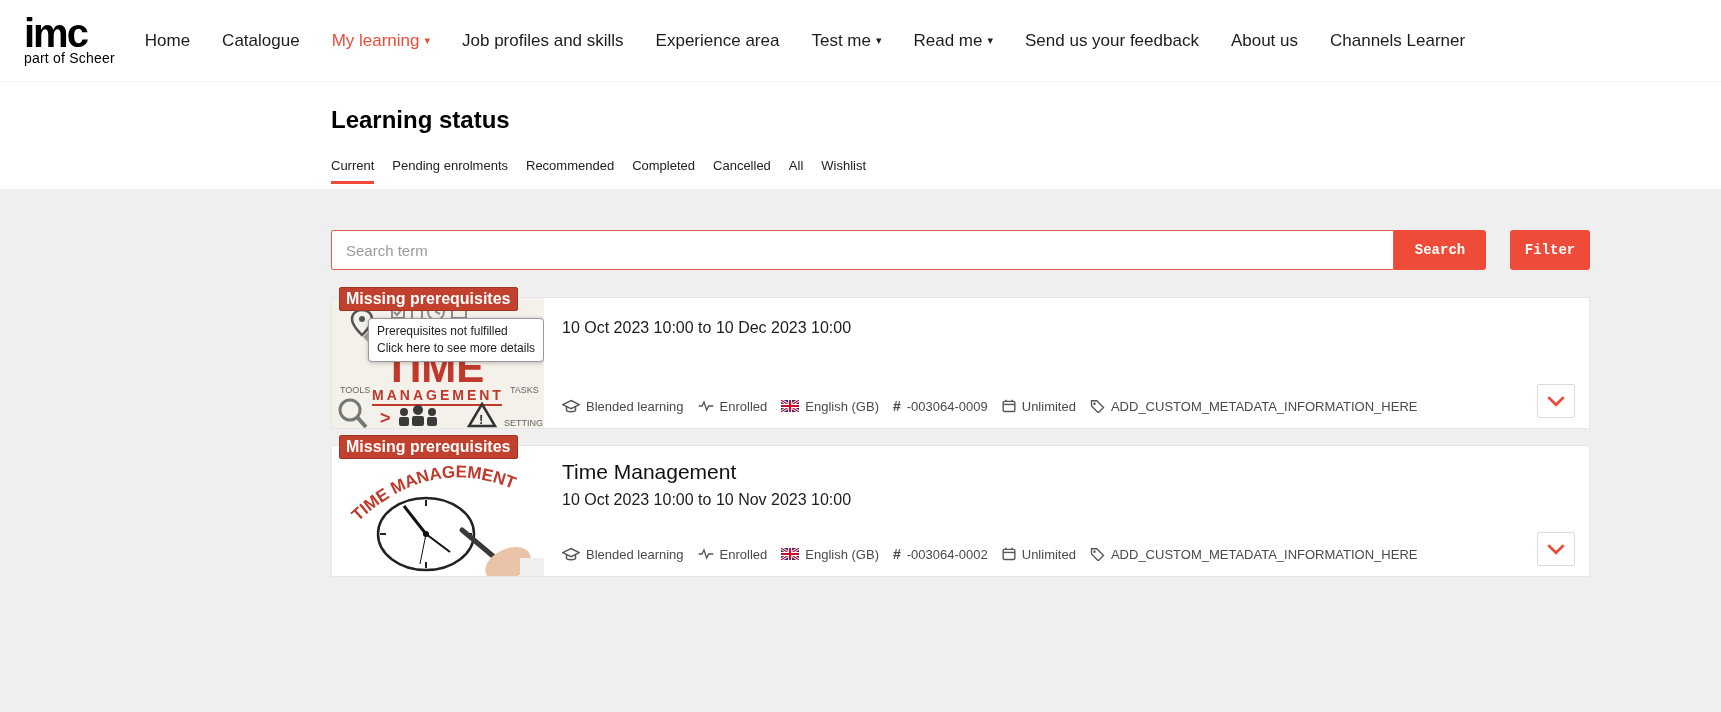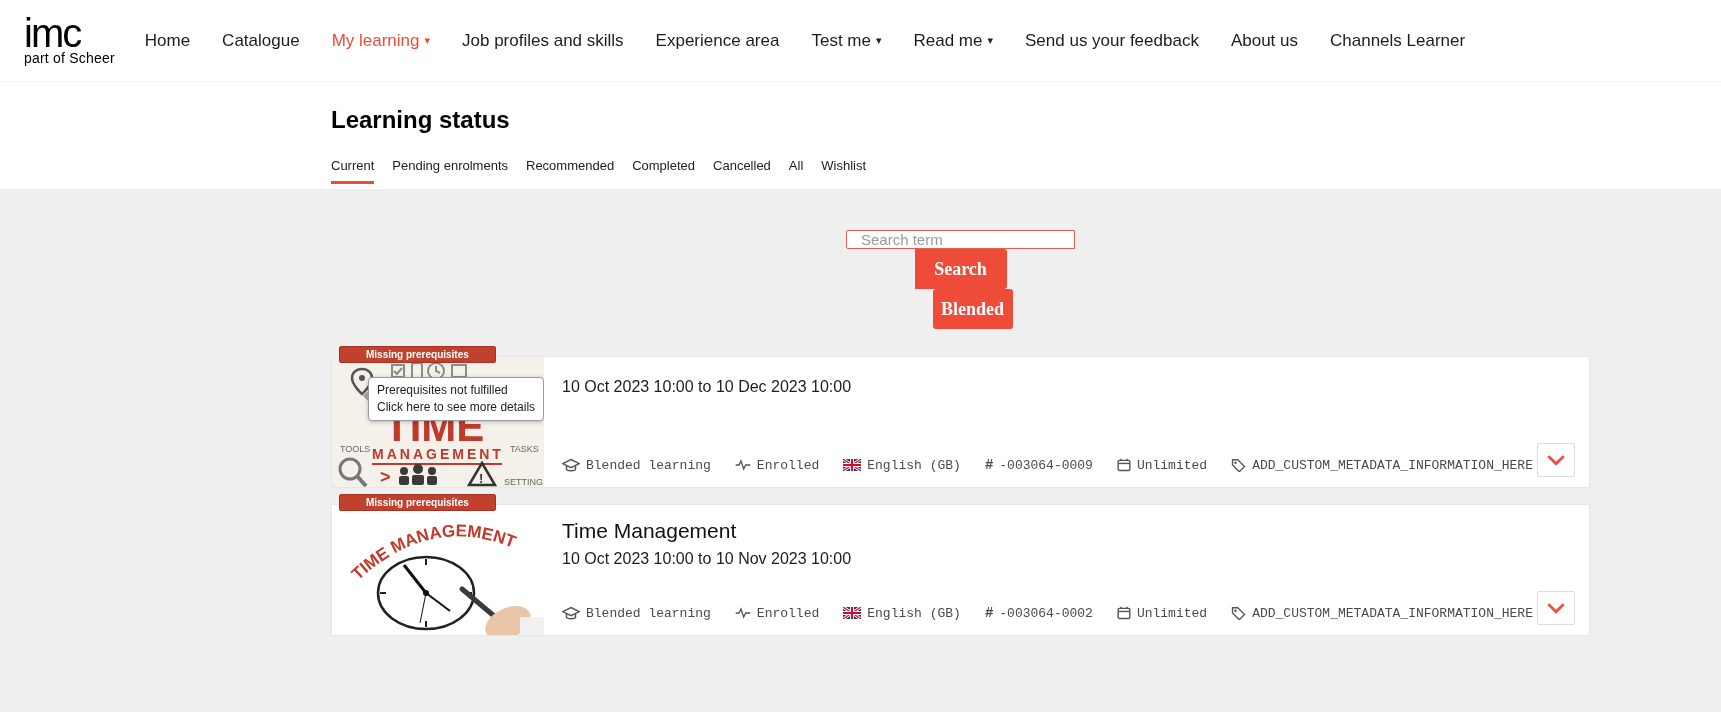--- a/index.html
+++ b/index.html
@@ -3,56 +3,56 @@
 <meta charset="utf-8">
 <style>
   :root { --accent:#ee4b38; --badge:#c2412e; --page-bg:#efefef; }
   html,body{margin:0;padding:0;}
   body{width:1721px;height:712px;font-family:"Liberation Sans",sans-serif;background:var(--page-bg);overflow:hidden;}
   [data-interactable="true"]{cursor:pointer;}
 
   
   .topbar{height:82px;background:#fff;display:flex;align-items:center;padding:0 24px;border-bottom:1px solid #f2f2f2;box-sizing:border-box;}
   .logo{margin:0 30px 0 0;line-height:1;}
-  .logo-text{font-size:40px;font-weight:400;letter-spacing:-2px;color:#000;line-height:.8;}
+  .logo-text{font-size:40px;font-weight:700;letter-spacing:-2px;color:#000;line-height:.8;}
   .logo-sub{font-size:14px;color:#000;margin-top:2px;letter-spacing:.2px;}
   .nav{display:flex;align-items:center;gap:32px;}
   .nav-item{font-size:17px;color:#1d1d1d;white-space:nowrap;}
   .nav-item.active{color:var(--accent);}
   .caret{display:inline-block;font-size:11px;margin-left:5px;transform:translateY(-2px);}
 
   
   .subheader{background:#fff;padding:24px 0 8px 331px;height:107px;box-sizing:border-box;}
   .page-title{font-size:24px;font-weight:bold;color:#000;margin:0;}
   .tabs{display:flex;gap:18px;margin-top:24px;}
   .tab{font-size:13px;color:#222;padding-bottom:8px;border-bottom:3px solid transparent;white-space:nowrap;}
   .tab.active{border-bottom-color:var(--accent);}
 
   
   .content{margin-left:331px;width:1259px;padding-top:41px;}
-  .search-row{display:flex;align-items:center;flex-direction:column;}
+  .search-row{display:flex;align-items:center;}
   .search-input{flex:1;height:40px;border:1px solid #e0604b;padding:0 14px;font-size:15px;color:#333;outline:none;box-sizing:border-box;border-radius:2px 0 0 2px;background:#fff;font-family:inherit;}
   .search-input::placeholder{color:#9a9a9a;}
-  .btn{height:40px;border:none;color:#fff;font-weight:bold;font-size:18px;font-family:Liberation Serif, serif;border-radius:3px;background:var(--accent);}
+  .btn{height:40px;border:none;color:#fff;font-weight:bold;font-size:14px;font-family:Liberation Mono, monospace;border-radius:3px;background:var(--accent);}
   .search-btn{width:92px;border-radius:0 3px 3px 0;}
   .filter-btn{width:80px;margin-left:24px;}
   .results-count{margin-top:24px;font-size:15px;color:#1d1d1d;}
 
   
   .card-wrap{position:relative;margin-top:27px;}
   .card-wrap + .card-wrap{margin-top:16px;}
-  .badge{position:absolute;top:-10px;left:8px;z-index:3;background:var(--badge);color:#fff;font-size:10px;font-weight:bold;padding:2px 26px;border-radius:2px;border:1px solid #a33322;white-space:nowrap;}
+  .badge{position:absolute;top:-10px;left:8px;z-index:3;background:var(--badge);color:#fff;font-size:16px;font-weight:bold;padding:2px 6px;border-radius:2px;border:1px solid #a33322;white-space:nowrap;}
   .card{display:flex;background:#fff;height:132px;border:1px solid #e6e6e6;box-sizing:border-box;}
   .thumb{width:212px;height:100%;flex:0 0 212px;position:relative;overflow:hidden;background:#fff;}
   .tooltip{position:absolute;top:20px;left:36px;background:#fff;border:1px solid #9a9a9a;border-radius:4px;padding:4px 8px;font-size:12px;color:#1d1d1d;line-height:1.4;white-space:nowrap;box-shadow:0 1px 4px rgba(0,0,0,.25);z-index:2;}
   .tooltip:before{content:"";position:absolute;left:-6px;top:12px;border:6px solid transparent;border-right-color:#9a9a9a;border-left:0;}
   .card-body{flex:1;position:relative;padding:14px 56px 12px 18px;box-sizing:border-box;min-width:0;}
   .card-title{font-size:21px;color:#111;}
   .card-dates{margin-top:7px;font-size:16px;color:#1d1d1d;}
-  .meta-row{position:absolute;left:18px;bottom:14px;display:flex;gap:24px;font-family:Liberation Mono, monospace;}
+  .meta-row{position:absolute;left:18px;bottom:14px;display:flex;gap:14px;}
   .meta-item{display:flex;align-items:center;gap:6px;font-size:13px;color:#4a4a4a;white-space:nowrap;}
   .meta-item svg{display:block;flex:0 0 auto;}
   .hash-glyph{font-size:14px;color:#4a4a4a;font-weight:bold;}
   .expand-btn{position:absolute;right:14px;bottom:10px;width:38px;height:34px;background:#fff;border:1px solid #dcdcdc;border-radius:2px;display:flex;align-items:center;justify-content:center;padding:0;}
 </style>
 </head>
 <body>
 
 <header class="topbar" data-interactable="false">
   <div class="logo" data-interactable="true">
@@ -90,21 +90,21 @@
     <div class="tab" data-interactable="true">All</div>
     <div class="tab" data-interactable="true">Wishlist</div>
   </div>
 </section>
 
 <main class="content" data-interactable="false">
 
   <div class="search-row" data-interactable="false">
     <input class="search-input" type="text" data-interactable="true" placeholder="Search term" style="">
     <button class="btn search-btn" data-interactable="true">Search</button>
-    <button class="btn filter-btn" data-interactable="true">Blended</button>
+    <button class="btn filter-btn" data-interactable="true">Filter</button>
   </div>
 
 
   <div class="card-wrap" data-interactable="false">
     <div class="badge" data-interactable="true">Missing prerequisites</div>
     <div class="card" data-interactable="true">
       <div class="thumb" data-interactable="true">
         <svg viewBox="0 0 212 132" width="212" height="132" preserveAspectRatio="none" data-interactable="false">
           <rect width="212" height="132" fill="#f4f1ea"></rect>
           <g stroke="#8a8a8a" stroke-width="2" fill="none">

